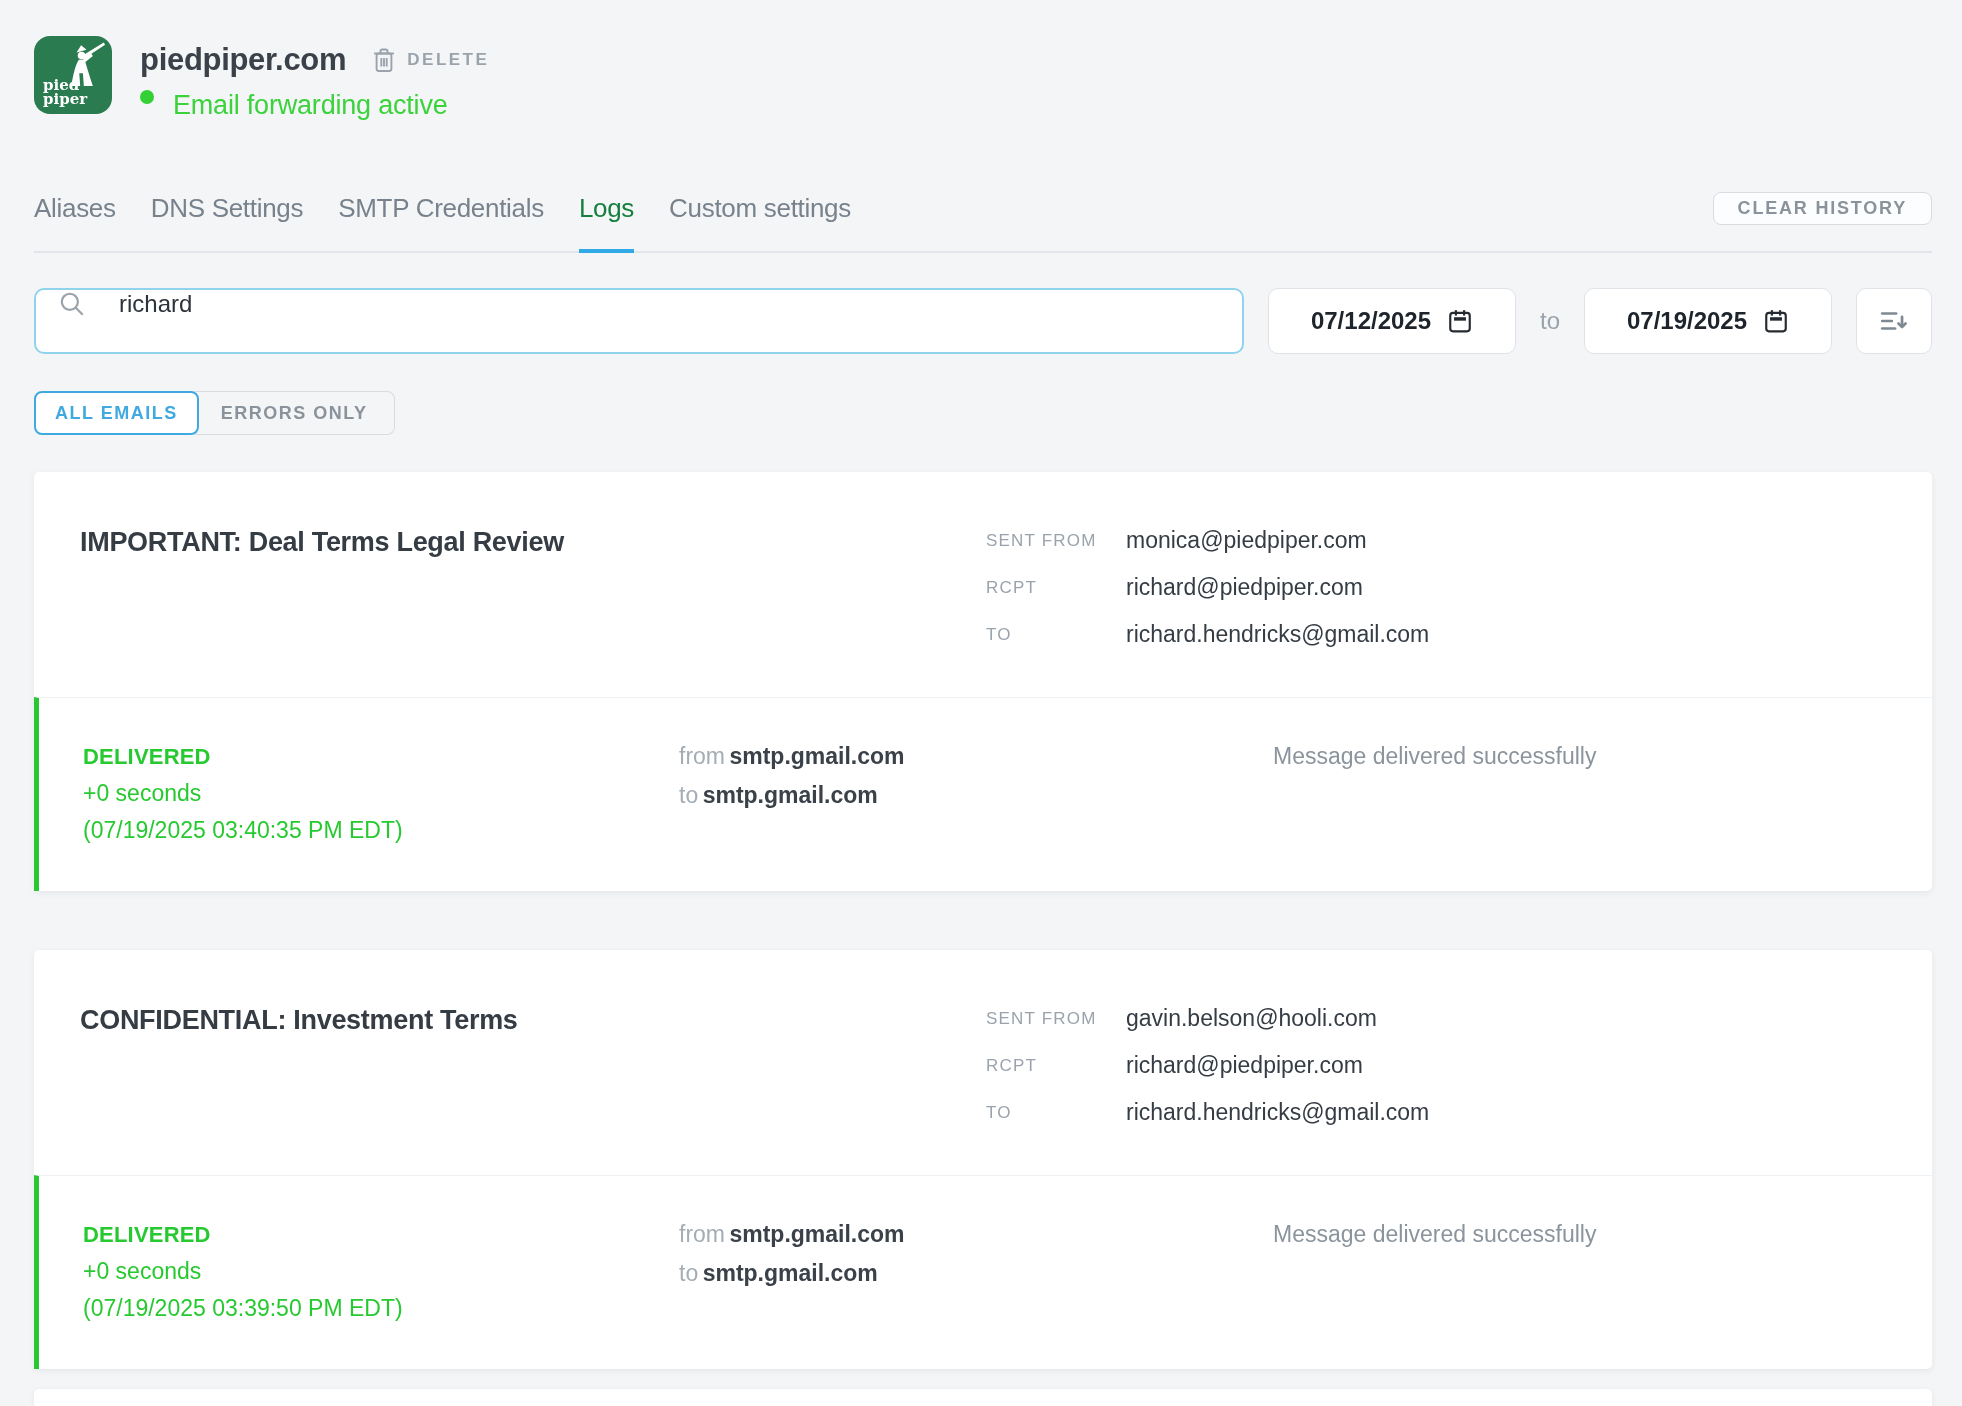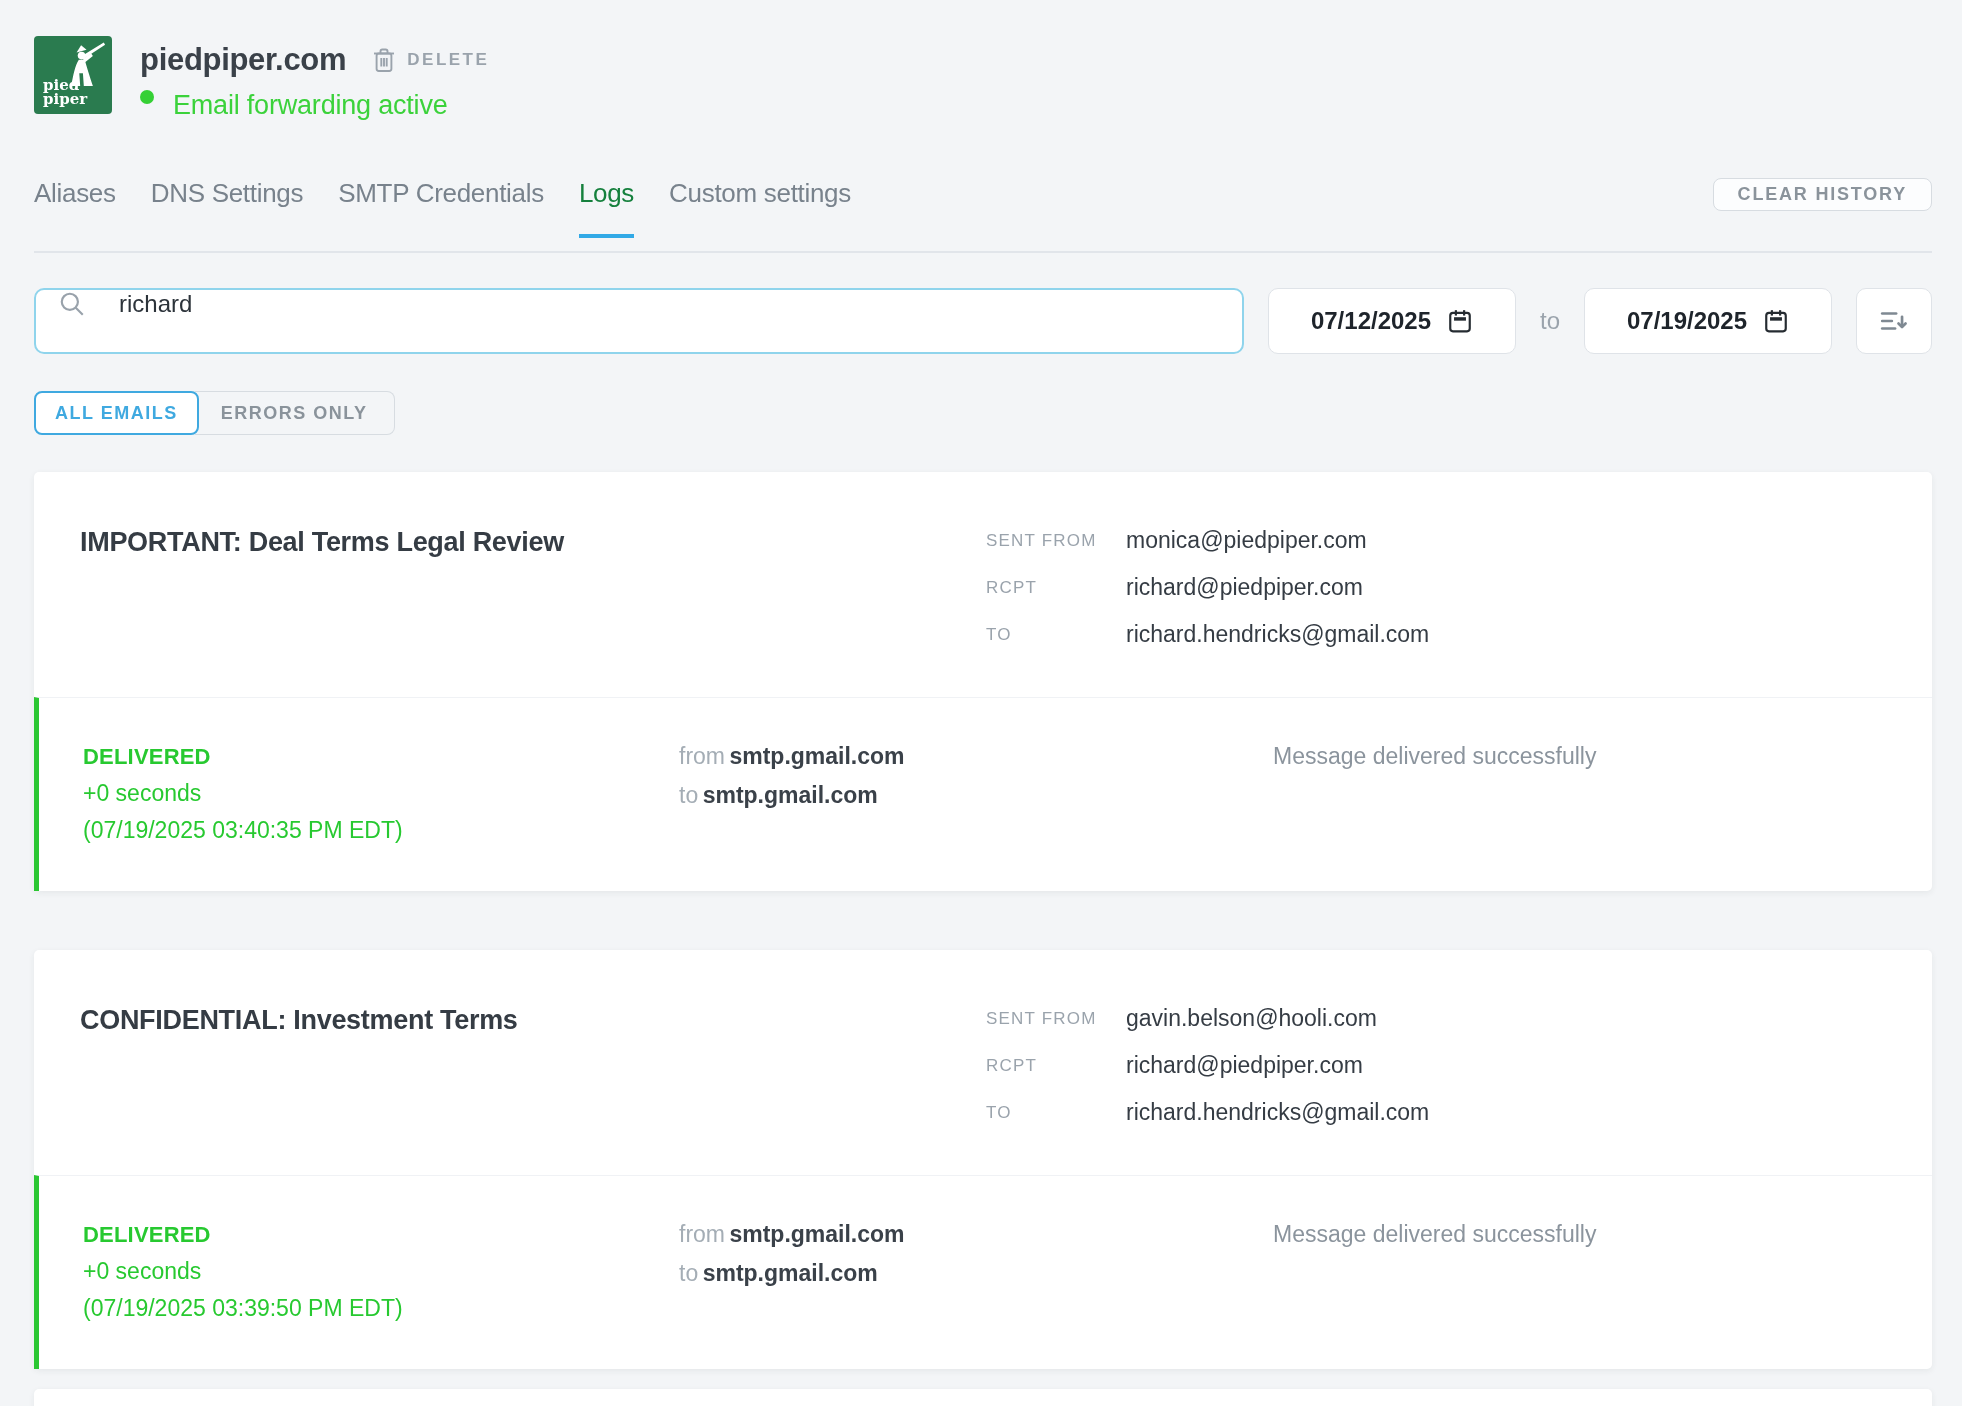--- a/index.html
+++ b/index.html
@@ -9,21 +9,21 @@
     font-family:"Liberation Sans","DejaVu Sans",sans-serif;
     color:#3a4149;
     overflow:hidden;
   }
   .page { width:100%; height:100%; padding:36px 30px 0 34px; }
 
   
   .domain-header { display:flex; align-items:flex-start; gap:28px; }
   .logo {
     position:relative; width:78px; height:78px; flex:0 0 78px;
-    background:#2a7b4f; border-radius:4px; overflow:hidden;
+    background:#2a7b4f; border-radius:16px; overflow:hidden;
   }
   .logo svg.piper { position:absolute; top:1px; right:1px; width:58px; height:58px; }
   .logo-text {
     position:absolute; left:9px; bottom:8px;
     font-family:"DejaVu Serif","Liberation Serif",serif;
     color:#ffffff; font-size:15px; line-height:14px; font-weight:bold;
   }
   .logo-text span { display:block; }
   .header-info { padding-top:6px; }
   .title-row { display:flex; align-items:center; gap:26px; }
@@ -33,21 +33,21 @@
     background:none; border:none; cursor:pointer;
     color:#9aa3ac; font-family:inherit;
     font-size:17px; font-weight:600; letter-spacing:2.5px;
   }
   .status-row { display:flex; align-items:flex-start; gap:19px; margin-top:12px; }
   .status-dot { width:14px; height:14px; border-radius:50%; background:#35d035; }
   .status-text { color:#3bd23b; font-size:27px; font-weight:500; letter-spacing:-0.2px; }
 
   
   .tabs-row {
-    display:flex; justify-content:space-between; align-items:center;
+    display:flex; justify-content:space-between; align-items:flex-end;
     margin-top:42px; height:90px; border-bottom:2px solid #e1e5ea;
   }
   .tabs { display:flex; gap:35px; }
   .tab {
     font-size:26px; color:#78828c; font-weight:500; letter-spacing:-0.3px;
     padding-bottom:27px; cursor:pointer; text-decoration:none;
   }
   .tab.active { color:#15803d; border-bottom:4px solid #31a9e6; margin-bottom:-2px; padding-bottom:25px; }
   .ghost-btn {
     height:33px; padding:0 24px; background:#fcfdfe;

